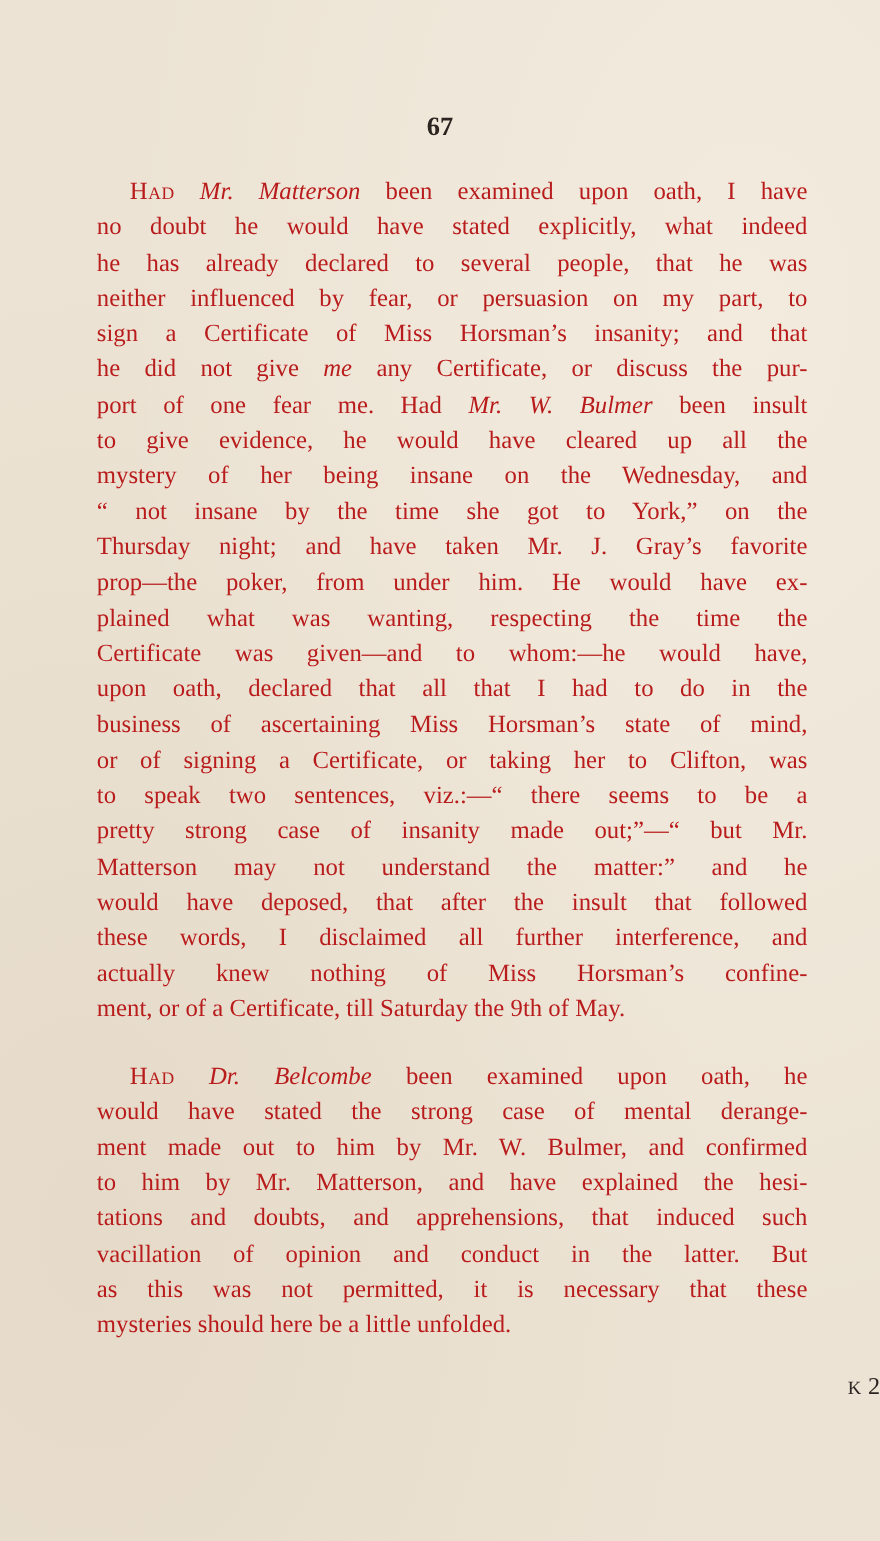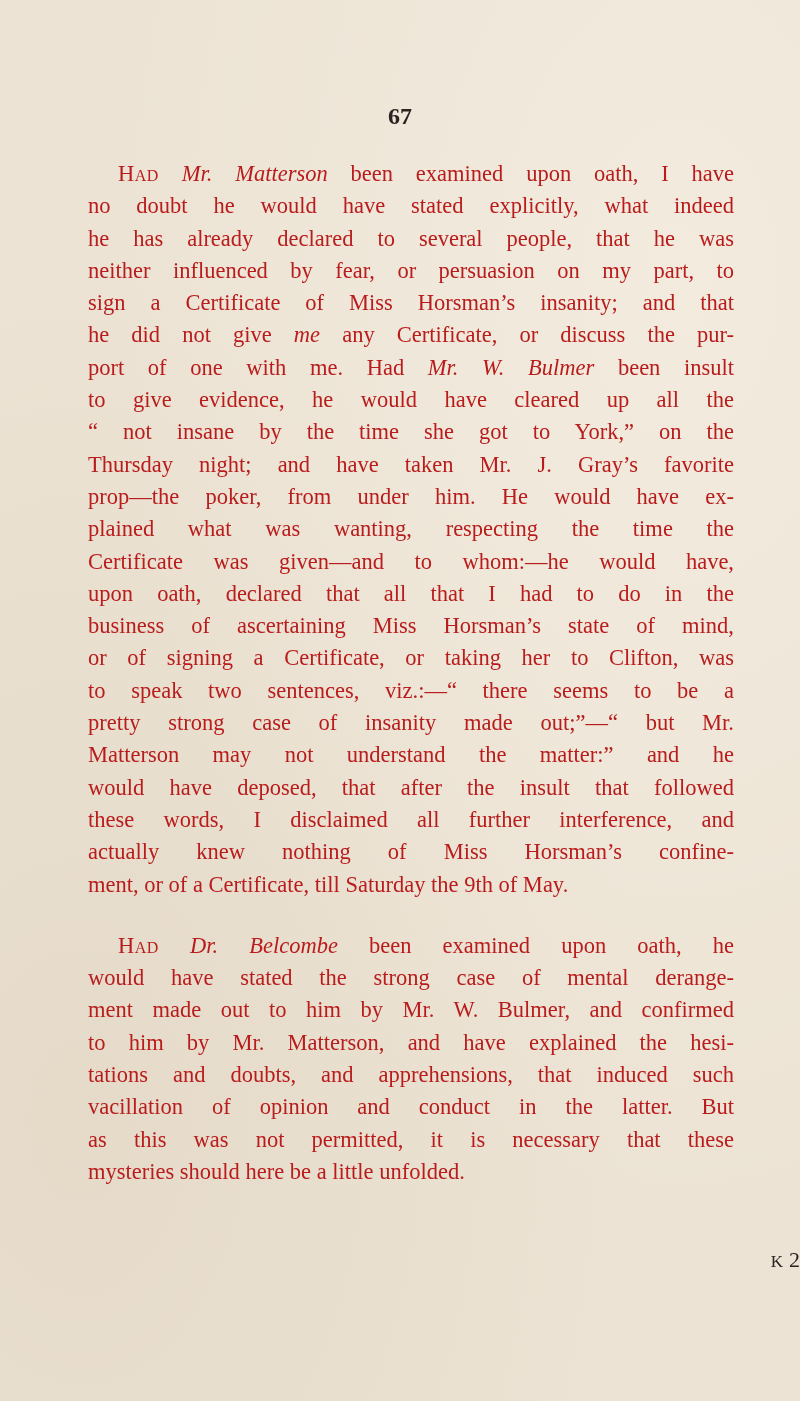--- a/index.html
+++ b/index.html
@@ -89,22 +89,23 @@
   <div class="page-number">67</div>
 
   <div class="text-block">
     <div class="para">
         <span class="line indent"><span class="smallcaps">Had</span><span> </span><span style="font-style: italic;">Mr. Matterson</span><span> been examined upon oath, I have</span></span>
         <span class="line"><span>no doubt he would have stated explicitly, what indeed</span></span>
         <span class="line"><span>he has already declared to several people, that he was</span></span>
         <span class="line"><span>neither influenced by fear, or persuasion on my part, to</span></span>
         <span class="line"><span>sign a Certificate of Miss Horsman’s insanity; and that</span></span>
         <span class="line"><span>he did not give </span><span style="font-style: italic;">me</span><span> any Certificate, or discuss the pur-</span></span>
-        <span class="line"><span>port of one with me.  Had </span><span style="font-style: italic;">Mr. W. Bulmer</span><span> been insult</span></span>
+        <span class="line"><span>port of one fear me.  Had </span><span style="font-style: italic;">Mr. W. Bulmer</span><span> been insult</span></span>
         <span class="line"><span>to give evidence, he would have cleared up all the</span></span>
+        <span class="line"><span>mystery of her being insane on the Wednesday, and</span></span>
         <span class="line"><span>“ not insane by the time she got to York,” on the</span></span>
         <span class="line"><span>Thursday night; and have taken Mr. J. Gray’s favorite</span></span>
         <span class="line"><span>prop—the poker, from under him.  He would have ex-</span></span>
         <span class="line"><span>plained what was wanting, respecting the time the</span></span>
         <span class="line"><span>Certificate was given—and to whom:—he would have,</span></span>
         <span class="line"><span>upon oath, declared that all that I had to do in the</span></span>
         <span class="line"><span>business of ascertaining Miss Horsman’s state of mind,</span></span>
         <span class="line"><span>or of signing a Certificate, or taking her to Clifton, was</span></span>
         <span class="line"><span>to speak two sentences, viz.:—“ there seems to be a</span></span>
         <span class="line"><span>pretty strong case of insanity made out;”—“ but Mr.</span></span>

